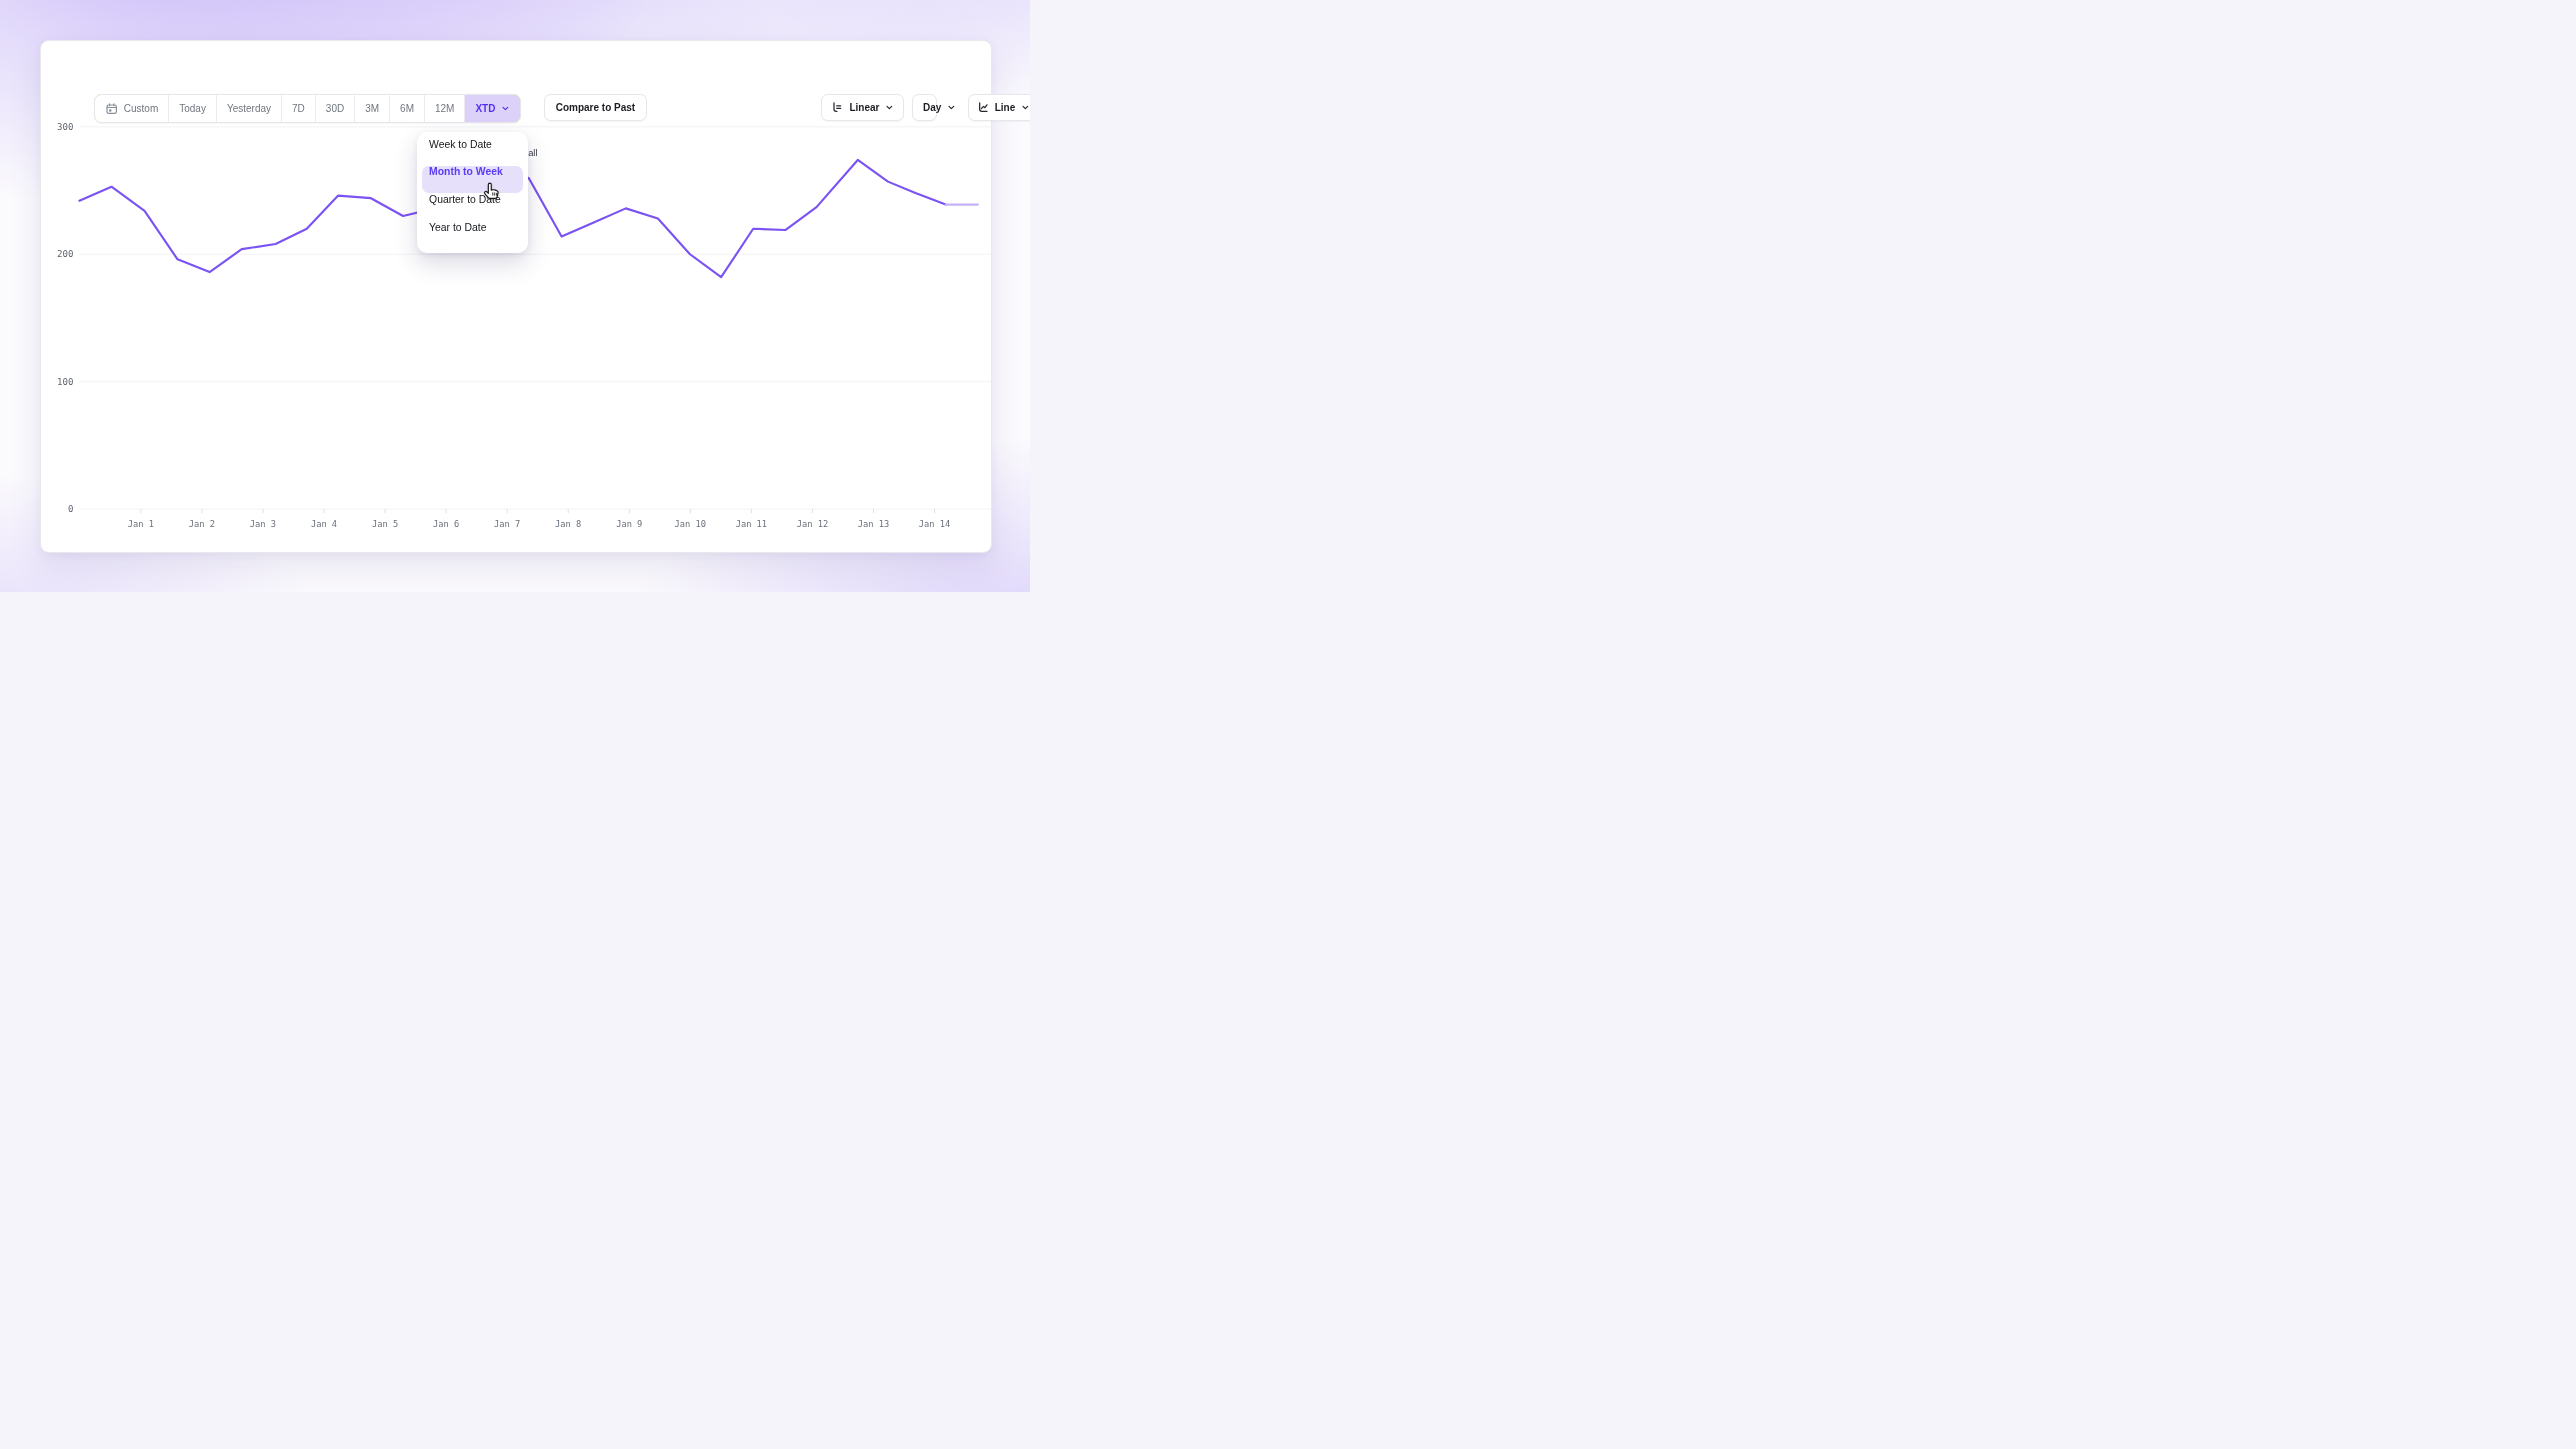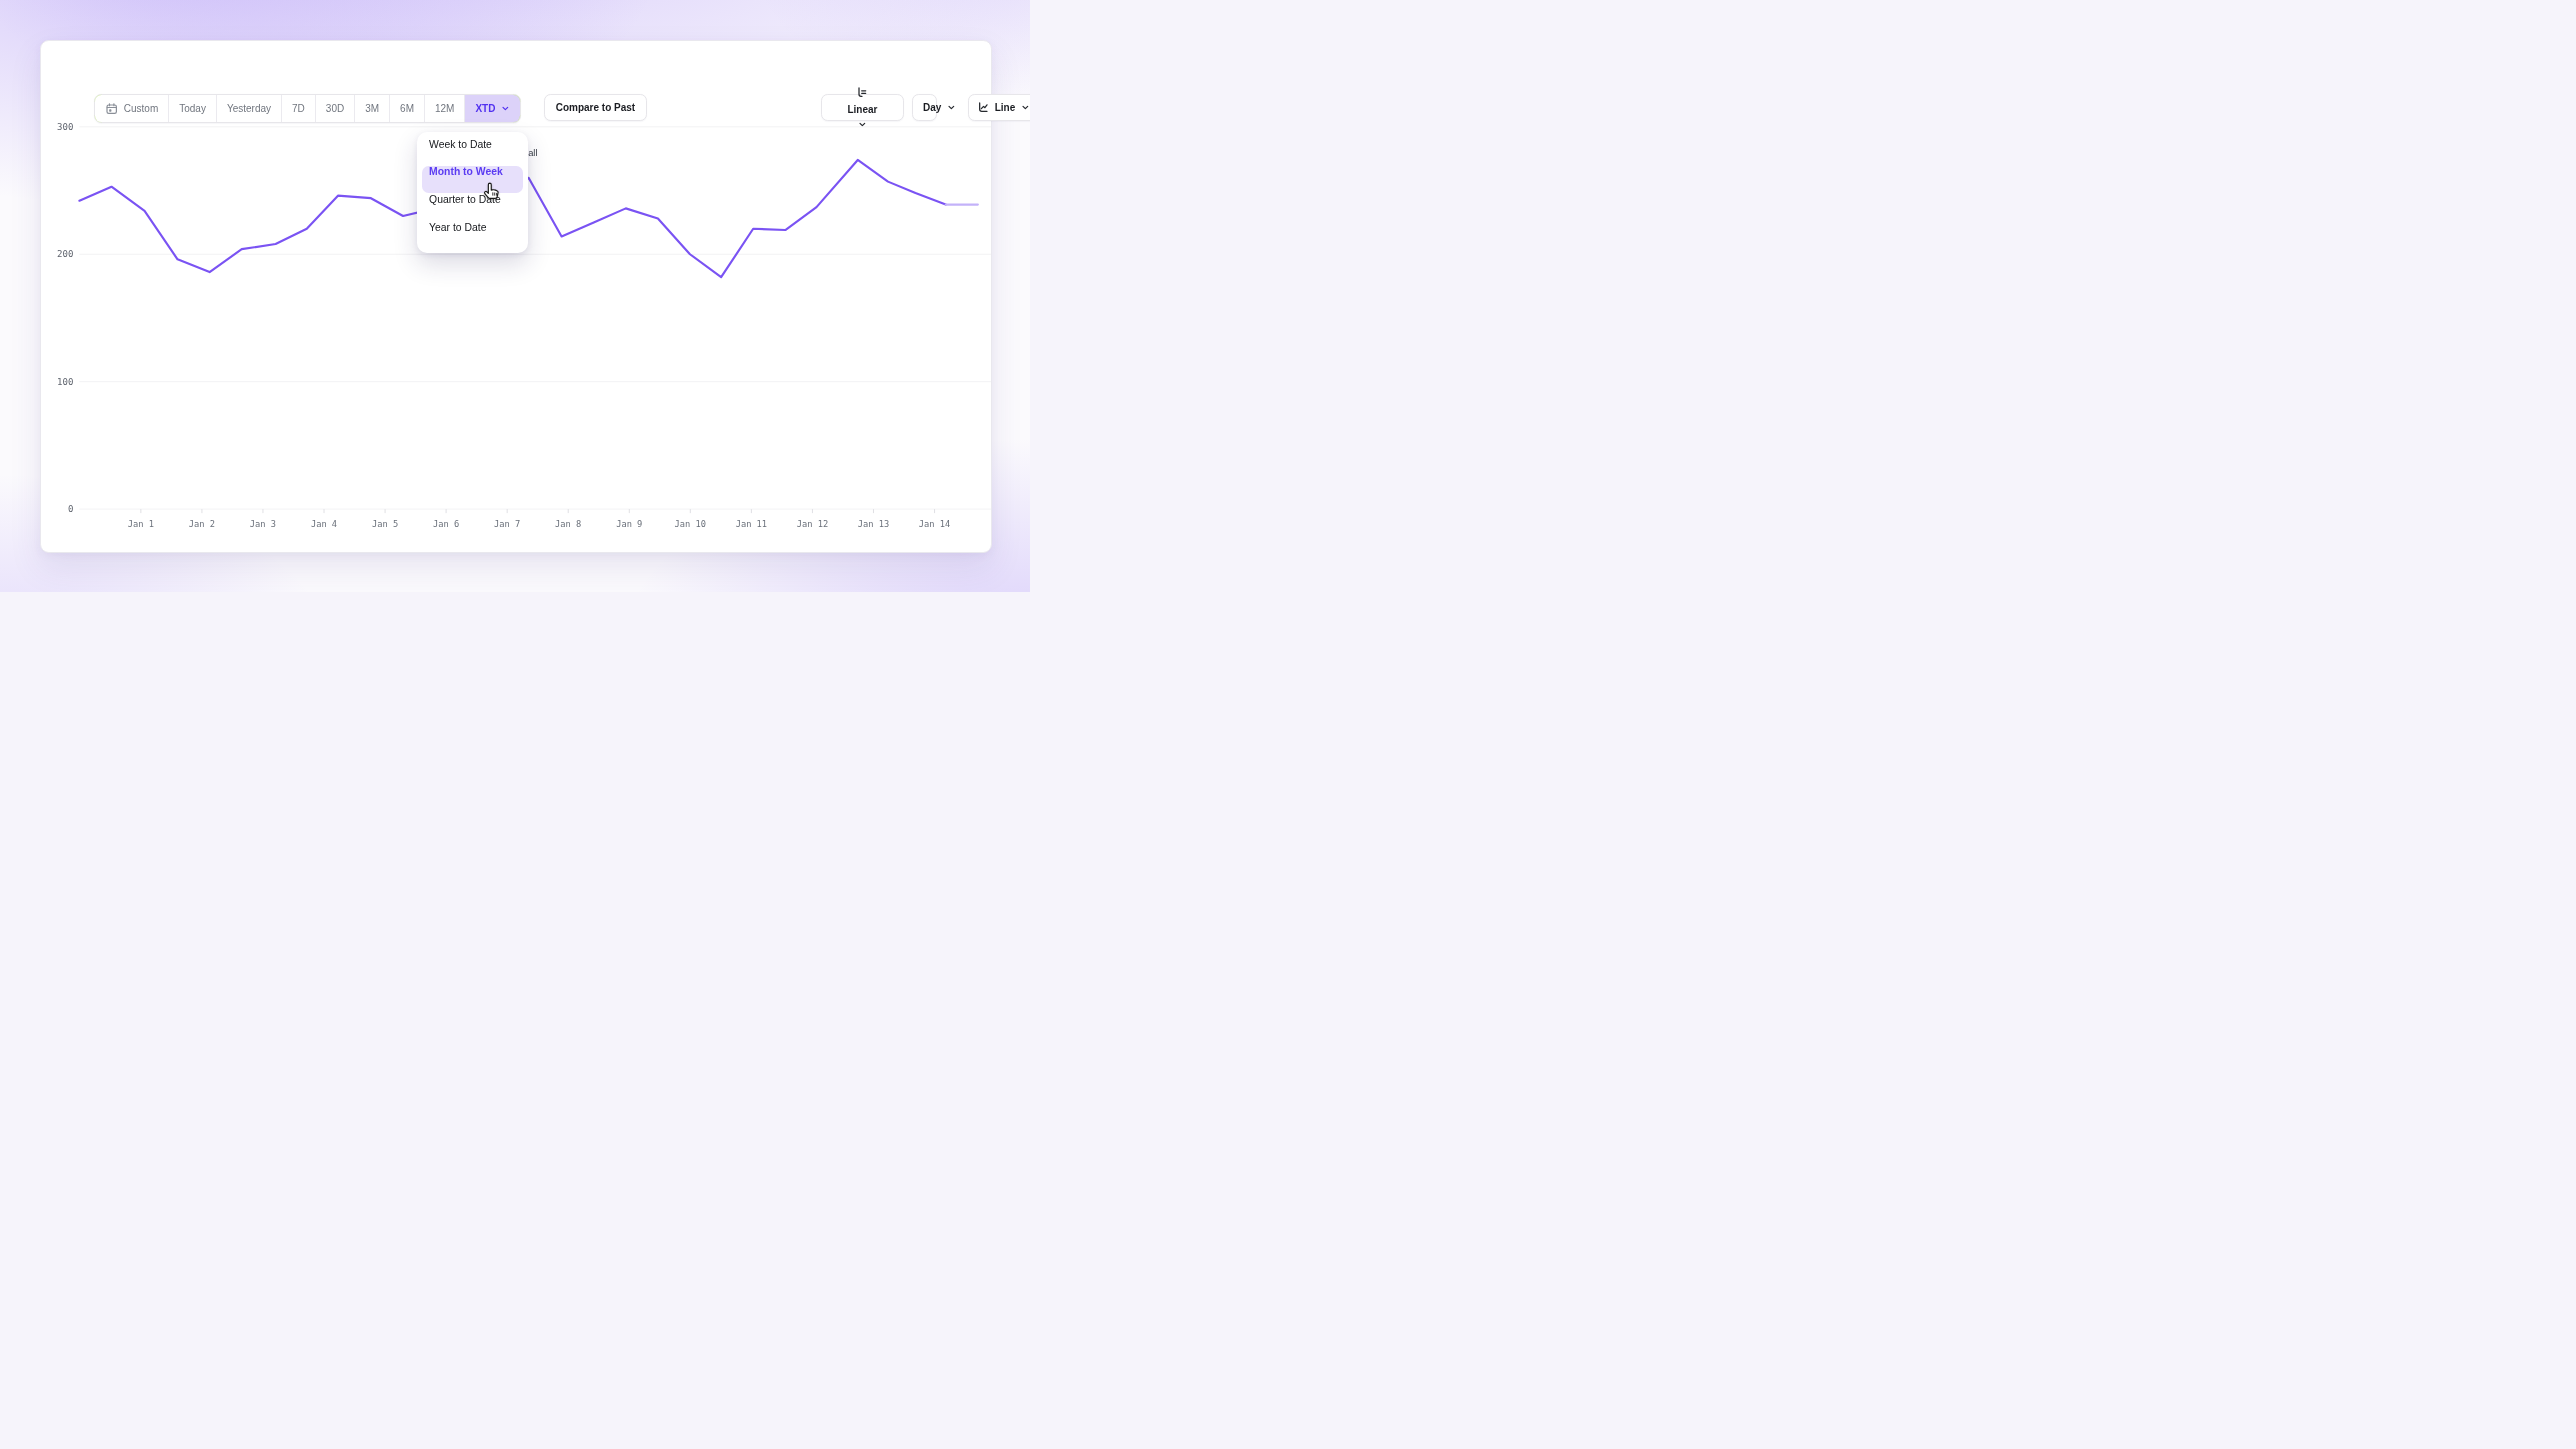--- a/index.html
+++ b/index.html
@@ -32,21 +32,21 @@
   .seg:last-child{border-right:none;}
   .seg.selected{background:#dcd2f9;color:#5232f0;font-weight:700;}
   .seg.selected .chev svg *{stroke:#5232f0;}
   .btn{
     position:absolute;top:53px;height:27px;display:flex;align-items:center;gap:5.4px;
     background:#fff;border:0.7px solid #e7e6ea;border-radius:6.7px;padding:0 10.7px;
     font-size:10px;font-weight:700;color:#1b1d22;box-shadow:0 0.7px 1.3px rgba(30,20,70,.04);
     cursor:pointer;white-space:nowrap;box-sizing:border-box;
   }
   #compare-btn{left:503px;font-weight:700;}
-  #scale-btn{left:780px;width:83px;justify-content:center;padding:0 6.7px;flex-direction:column;}
+  #scale-btn{left:780px;width:83px;justify-content:center;padding:0 6.7px;}
   #gran-btn{left:871px;width:25px;justify-content:flex-start;padding:0 10px;}
   #type-btn{left:927px;width:70px;justify-content:center;padding:0 6.7px;}
   .chev{display:flex;align-items:center;}
   
   #legend{position:absolute;left:0;top:106px;width:100%;display:flex;justify-content:center;align-items:center;gap:6px;pointer-events:none;}
   #legend .swatch{width:7.4px;height:7.4px;border-radius:2.3px;}
   #legend .lbl{font-size:9.4px;color:#3a3f47;}
   
   #dropdown{
     position:absolute;left:376px;top:91px;width:111px;height:121px;

